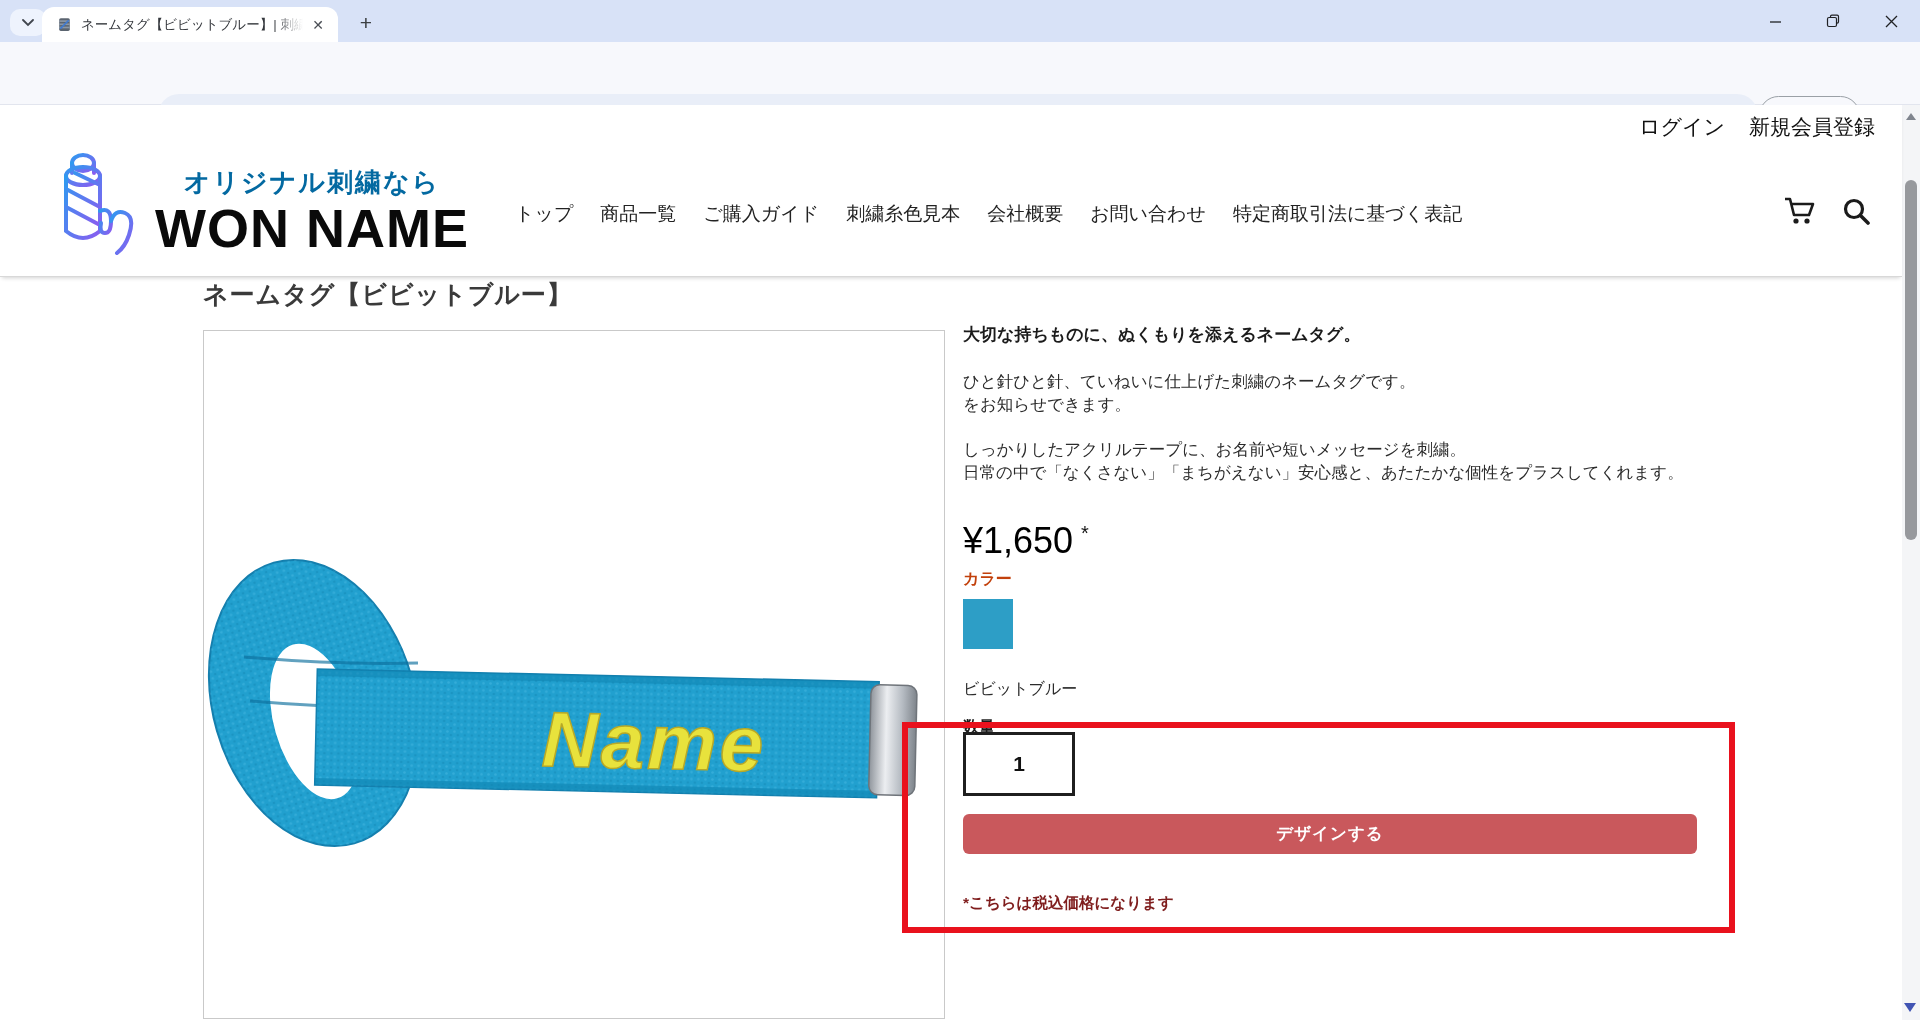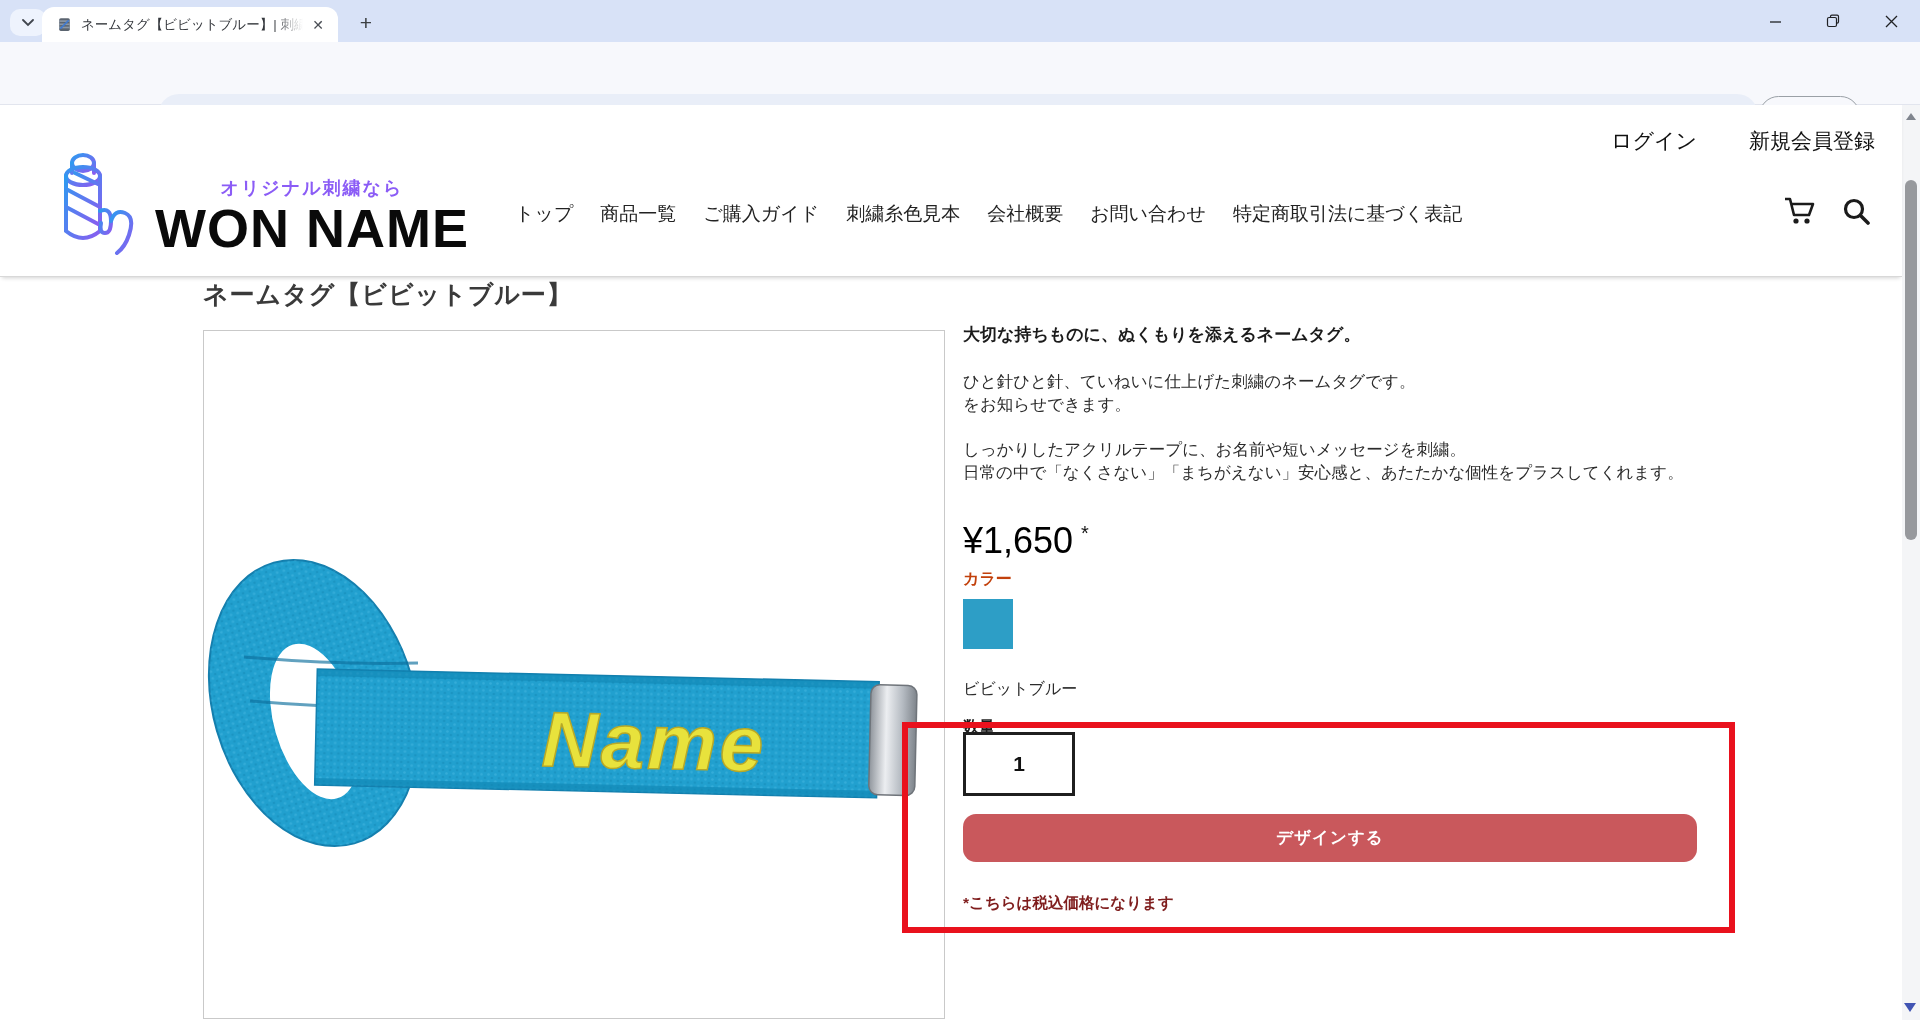--- a/index.html
+++ b/index.html
@@ -32,25 +32,25 @@
     display:flex; align-items:center; padding:0 14px 0 10px; gap:8px; background:#f7f8fc; }
   .guest-label { font-size:15px; color:#3c4043; }
   .kebab { right:14px; top:55px; width:30px; height:38px; display:flex; flex-direction:column;
     align-items:center; justify-content:center; gap:3.5px; }
   .kebab i { width:4px; height:4px; border-radius:50%; background:#3c4043; }
 
   
   .page { left:0; top:105px; width:1920px; height:915px; background:#fff; overflow:hidden; }
   .siteheader { left:0; top:0; width:1902px; height:172px; background:#fff; border-bottom:1px solid #d8d8d8;
     z-index:5; box-shadow:0 3px 4px -2px rgba(0,0,0,.18); }
-  .acct { top:8px; right:27px; display:flex; gap:52px; font-size:21px; color:#111;margin-top:14px; }
+  .acct { top:8px; right:27px; display:flex; gap:24px; font-size:21px; color:#111; }
   .acct span { cursor:pointer; }
   .logo { left:45px; top:44px; display:flex; align-items:flex-end; gap:18px; }
   .logo-text { display:flex; flex-direction:column; align-items:center; }
-  .tagline { font-size:18px; font-weight:700; color:#8b5cf6; letter-spacing:2px; }
+  .tagline { font-size:26px; font-weight:700; color:#0369a1; letter-spacing:2px; }
   .brand { font-size:54px; font-weight:900; color:#0a0a0a; letter-spacing:1px; line-height:1.05;
     font-stretch:condensed; }
   .mainnav { left:515px; top:96px; display:flex; gap:27px; font-size:19px; color:#222; }
   .mainnav span { cursor:pointer; white-space:nowrap; }
   .hdricons { right:32px; top:92px; display:flex; gap:27px; align-items:center; }
 
   .prod-title { left:203px; top:173px; font-size:25px; font-weight:700; color:#3a3a3a; letter-spacing:1px; z-index:1;text-align:right; }
 
   .imgpanel { left:203px; top:225px; width:742px; height:689px; border:1px solid #c9c9c9; background:#fff; }
   .imgnote { left:14px; top:12px; font-size:16px; color:#4a4a4a; }
@@ -61,21 +61,21 @@
   .desc + .desc { margin-top:22px; }
   .price-row { margin-top:36px; display:flex; align-items:flex-start; gap:8px; }
   .price { font-size:36px; color:#000000; font-weight:500; }
   .price-mark { font-size:20px; color:#141414; margin-top:2px; }
   .opt-label { font-size:16px; font-weight:700; color:#c2410c; margin-top:7px; }
   .swatch { width:50px; height:50px; margin-top:9px; cursor:pointer; }
   .color-name { font-size:16px; color:#2b2b2b; margin-top:30px; }
   .qty-label { font-size:16px; font-weight:700; color:#1b1b1b; margin-top:17px; }
   .qty-input { left:963px; top:627px; width:112px; height:64px; border:3px solid #1f1f1f; background:#fff;
     font-size:21px; font-weight:700; text-align:center; color:#111; font-family:inherit; }
-  .design-btn { left:963px; top:709px; width:734px; height:48px; background:#c9585c; border:none; border-radius:13px;
+  .design-btn { left:963px; top:709px; width:734px; height:40px; background:#c9585c; border:none; border-radius:6px;
     color:#fff; font-size:16.5px; font-weight:700; letter-spacing:1px; cursor:pointer; font-family:inherit;text-align:center; }
   .tax-note { left:963px; top:788px; font-size:15.5px; font-weight:700; color:#7f1d1d; }
 
   .redbox { left:902px; top:617px; width:833px; height:211px; border:6px solid #e9111d; z-index:8; }
 
   
   .scrolltrack { left:1902px; top:0px; width:18px; height:915px; background:#f4f5f7; }
   .scroll-up { left:1906px; top:8px; width:0; height:0; border-left:5px solid transparent;
     border-right:5px solid transparent; border-bottom:7px solid #80858e; }
   .scroll-thumb { left:1905px; top:75px; width:12px; height:360px; background:#97999d; border-radius:6px; }

